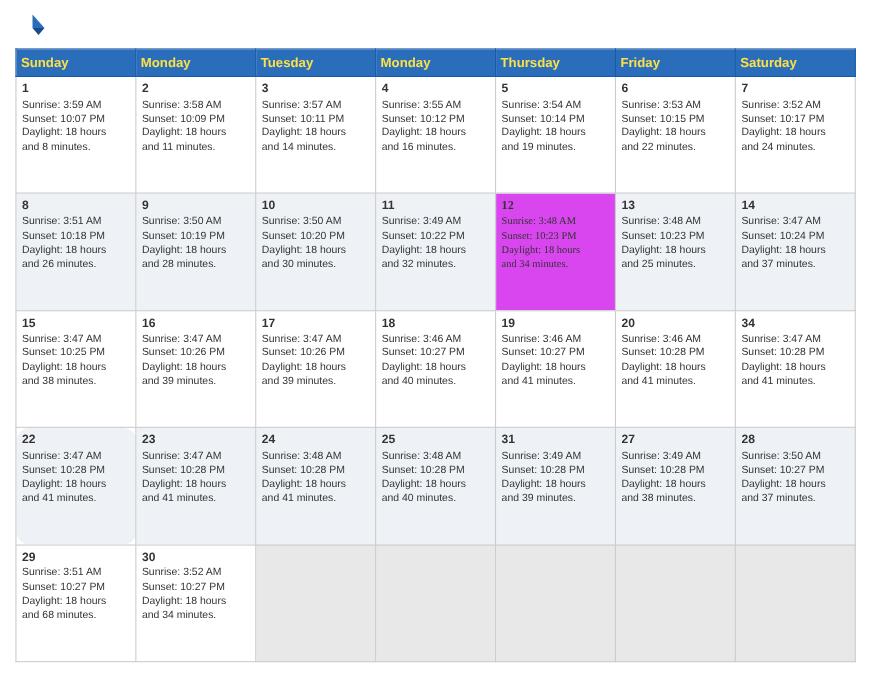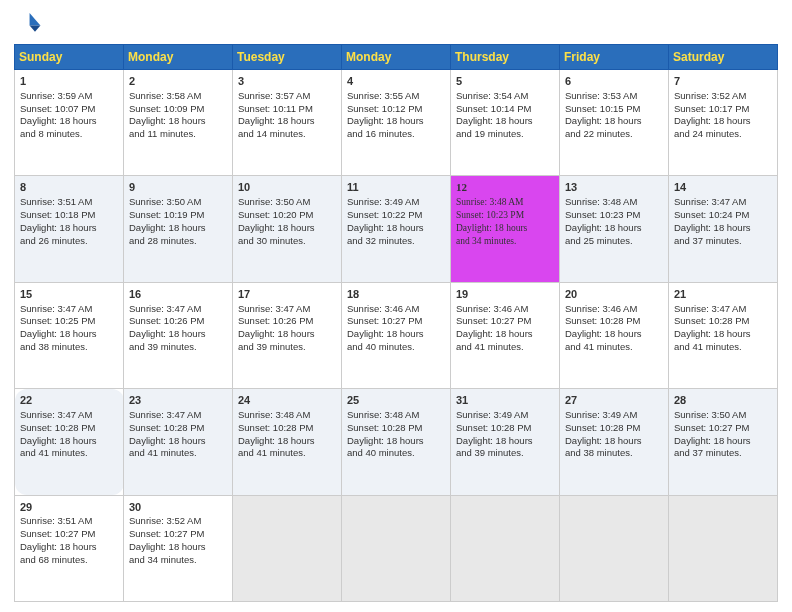--- a/index.html
+++ b/index.html
@@ -150,21 +150,21 @@
           <td style="background: rgb(238, 242, 247);"><span class="day-num">13</span><span>Sunrise: 3:48 AM</span><br><span>Sunset: 10:23 PM</span><br><span>Daylight: 18 hours</span><br><span>and 25 minutes.</span></td>
           <td style="background: rgb(238, 242, 247);"><span class="day-num">14</span><span>Sunrise: 3:47 AM</span><br><span>Sunset: 10:24 PM</span><br><span>Daylight: 18 hours</span><br><span>and 37 minutes.</span></td>
         </tr>
         <tr>
           <td><span class="day-num">15</span><span>Sunrise: 3:47 AM</span><br><span>Sunset: 10:25 PM</span><br><span>Daylight: 18 hours</span><br><span>and 38 minutes.</span></td>
           <td><span class="day-num">16</span><span>Sunrise: 3:47 AM</span><br><span>Sunset: 10:26 PM</span><br><span>Daylight: 18 hours</span><br><span>and 39 minutes.</span></td>
           <td><span class="day-num">17</span><span>Sunrise: 3:47 AM</span><br><span>Sunset: 10:26 PM</span><br><span>Daylight: 18 hours</span><br><span>and 39 minutes.</span></td>
           <td><span class="day-num">18</span><span>Sunrise: 3:46 AM</span><br><span>Sunset: 10:27 PM</span><br><span>Daylight: 18 hours</span><br><span>and 40 minutes.</span></td>
           <td><span class="day-num">19</span><span>Sunrise: 3:46 AM</span><br><span>Sunset: 10:27 PM</span><br><span>Daylight: 18 hours</span><br><span>and 41 minutes.</span></td>
           <td><span class="day-num">20</span><span>Sunrise: 3:46 AM</span><br><span>Sunset: 10:28 PM</span><br><span>Daylight: 18 hours</span><br><span>and 41 minutes.</span></td>
-          <td><span class="day-num">21</span><span>Sunrise: 3:47 AM</span><br><span>Sunset: 10:28 PM</span><br><span>Daylight: 18 hours</span><br><span>and 41 minutes.</span></td>
+          <td><span class="day-num">34</span><span>Sunrise: 3:47 AM</span><br><span>Sunset: 10:28 PM</span><br><span>Daylight: 18 hours</span><br><span>and 41 minutes.</span></td>
         </tr>
         <tr>
           <td style="background: rgb(238, 242, 247); border-radius: 12px;"><span class="day-num">22</span><span>Sunrise: 3:47 AM</span><br><span>Sunset: 10:28 PM</span><br><span>Daylight: 18 hours</span><br><span>and 41 minutes.</span></td>
           <td style="background: rgb(238, 242, 247);"><span class="day-num">23</span><span>Sunrise: 3:47 AM</span><br><span>Sunset: 10:28 PM</span><br><span>Daylight: 18 hours</span><br><span>and 41 minutes.</span></td>
           <td style="background: rgb(238, 242, 247);"><span class="day-num">24</span><span>Sunrise: 3:48 AM</span><br><span>Sunset: 10:28 PM</span><br><span>Daylight: 18 hours</span><br><span>and 41 minutes.</span></td>
           <td style="background: rgb(238, 242, 247);"><span class="day-num">25</span><span>Sunrise: 3:48 AM</span><br><span>Sunset: 10:28 PM</span><br><span>Daylight: 18 hours</span><br><span>and 40 minutes.</span></td>
           <td style="background: rgb(238, 242, 247);"><span class="day-num">31</span><span>Sunrise: 3:49 AM</span><br><span>Sunset: 10:28 PM</span><br><span>Daylight: 18 hours</span><br><span>and 39 minutes.</span></td>
           <td style="background: rgb(238, 242, 247);"><span class="day-num">27</span><span>Sunrise: 3:49 AM</span><br><span>Sunset: 10:28 PM</span><br><span>Daylight: 18 hours</span><br><span>and 38 minutes.</span></td>
           <td style="background: rgb(238, 242, 247);"><span class="day-num">28</span><span>Sunrise: 3:50 AM</span><br><span>Sunset: 10:27 PM</span><br><span>Daylight: 18 hours</span><br><span>and 37 minutes.</span></td>
         </tr>

